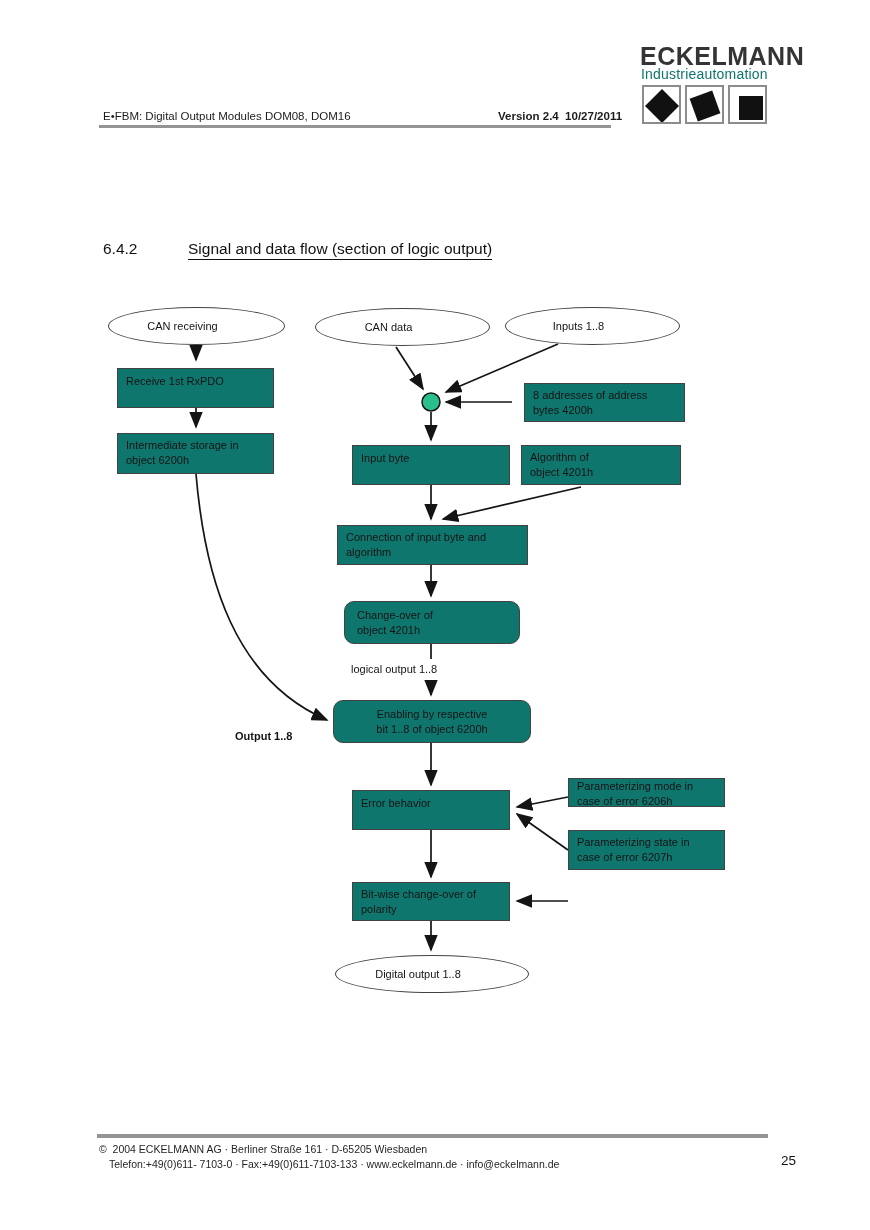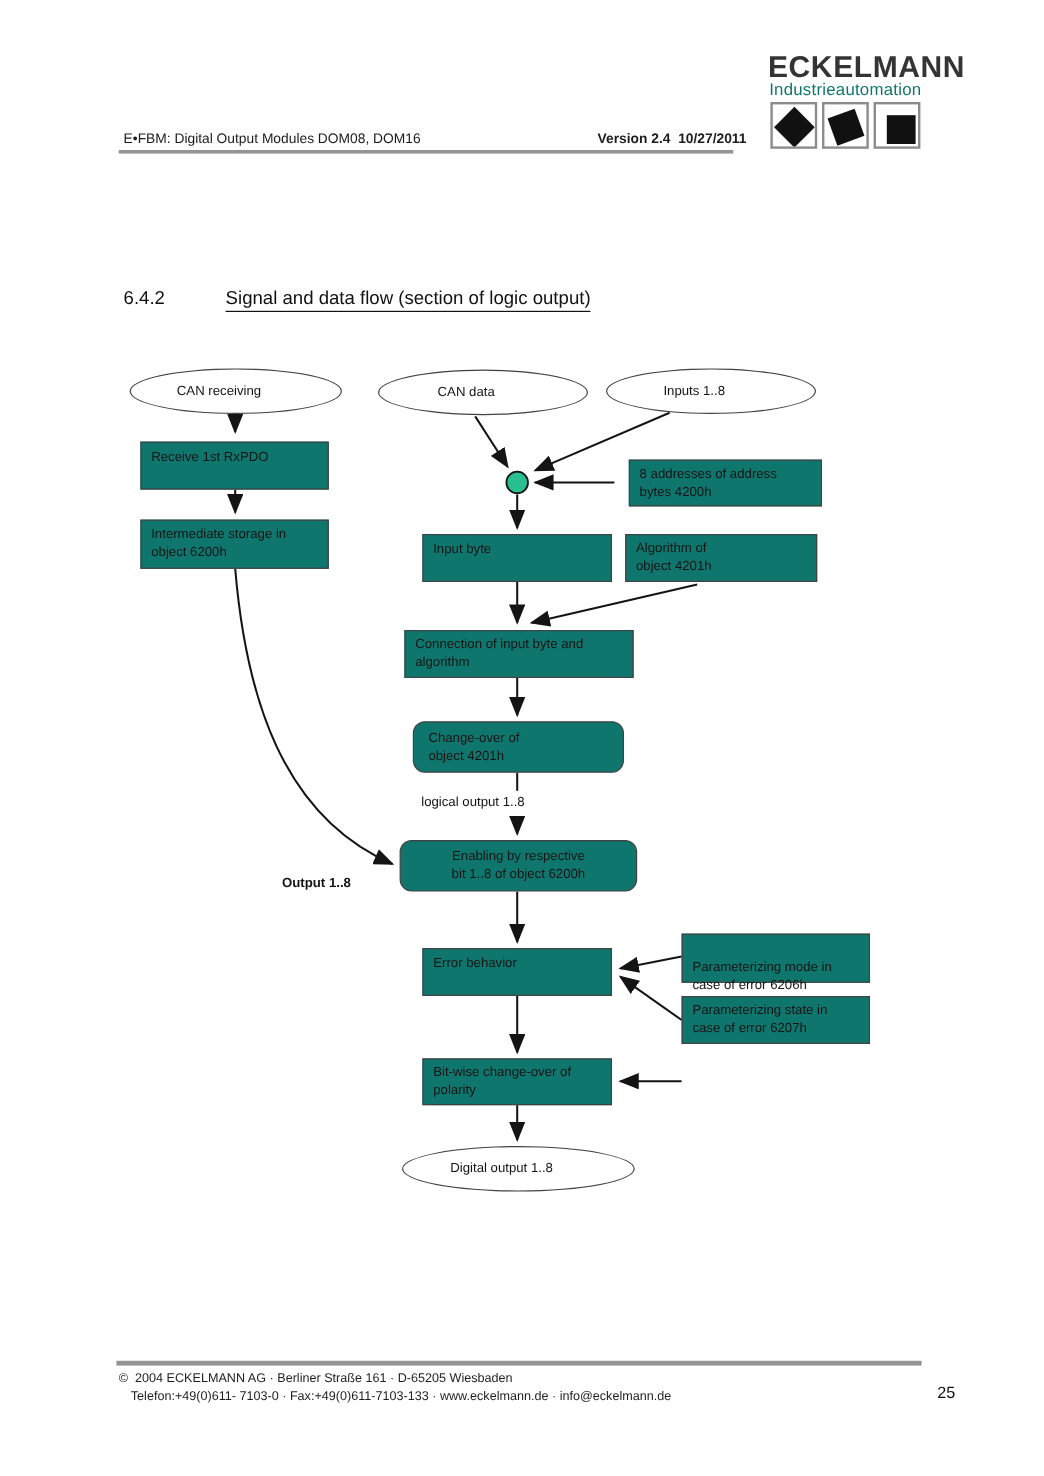--- a/index.html
+++ b/index.html
@@ -127,21 +127,21 @@
 object 4201h</div>
 
   <div class="lbl" style="left:351px; top:663px;">logical output 1..8</div>
 
   <div class="dbox round cbox" style="left:333px; top:700px; width:198px; height:43px;">Enabling by respective
 bit 1..8 of object 6200h</div>
 
   <div class="lbl" style="left:235px; top:730px;font-weight:bold;">Output 1..8</div>
 
   <div class="dbox" style="left:352px; top:790px; width:158px; height:40px;">Error behavior</div>
-  <div class="dbox" style="left:568px; top:778px; width:157px; height:41px; padding-top:20px;">Parameterizing mode in
+  <div class="dbox" style="left:568px; top:778px; width:157px; height:29px; padding-top:0;">Parameterizing mode in
 case of error 6206h</div>
   <div class="dbox" style="left:568px; top:830px; width:157px; height:40px; padding-top:4px;">Parameterizing state in
 case of error 6207h</div>
   <div class="dbox" style="left:352px; top:882px; width:158px; height:39px; padding-top:4px;">Bit-wise change-over of
 polarity</div>
 
   <div class="ell" style="left:335px; top:955px; width:194px; height:38px;">
     <span>Digital output 1..8</span>
   </div>
 

